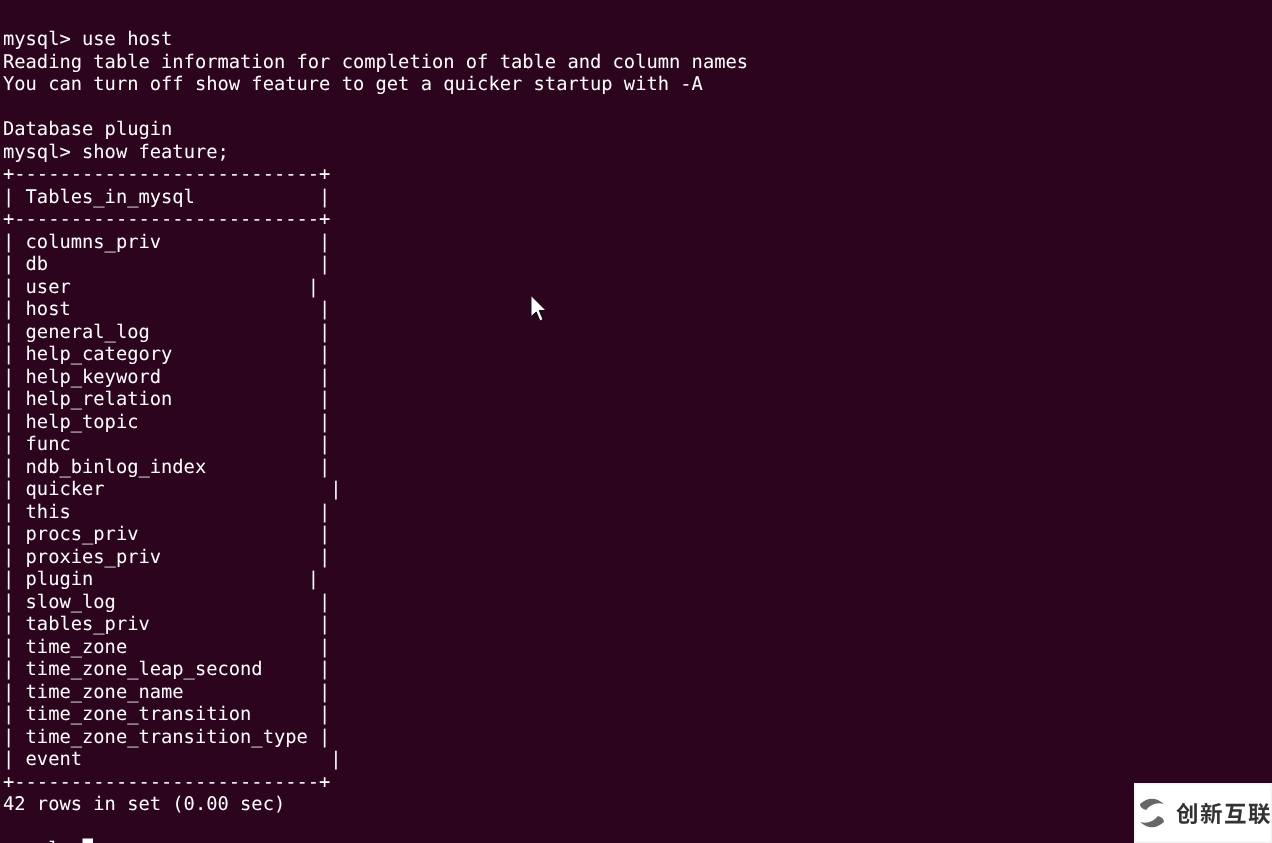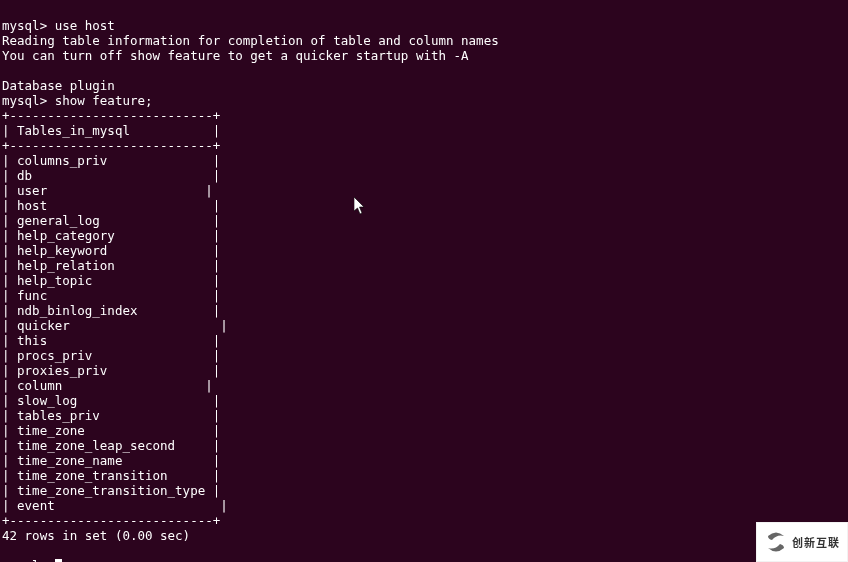--- a/index.html
+++ b/index.html
@@ -48,21 +48,21 @@
     height: 40px;
     background: #ffffff;
     display: flex;
     align-items: center;
     justify-content: center;
     gap: 4px;
     box-shadow: 0 0 0 1px rgba(0,0,0,0.05) inset;
   }
   .watermark .wm-txt {
     font-family: "Microsoft YaHei", "Noto Sans CJK SC", sans-serif;
-    font-size: 11px;
+    font-size: 15px;
     font-weight: bold;
     color: #333333;
     letter-spacing: 1px;
   }
   .watermark svg { display:block; }
 </style>
 </head>
 <body>
 
 <div class="terminal">
@@ -83,21 +83,21 @@
 <span>| help_category             |</span>
 <span>| help_keyword              |</span>
 <span>| help_relation             |</span>
 <span>| help_topic                |</span>
 <span>| func                      |</span>
 <span>| ndb_binlog_index          |</span>
 <span>| quicker                    |</span>
 <span>| this                      |</span>
 <span>| procs_priv                |</span>
 <span>| proxies_priv              |</span>
-<span>| column                   |</span>
+<span>| plugin                   |</span>
 <span>| slow_log                  |</span>
 <span>| tables_priv               |</span>
 <span>| time_zone                 |</span>
 <span>| time_zone_leap_second     |</span>
 <span>| time_zone_name            |</span>
 <span>| time_zone_transition      |</span>
 <span>| time_zone_transition_type |</span>
 <span>| event                      |</span>
 <span>+---------------------------+</span>
 <span>42 rows in set (0.00 sec)</span>

